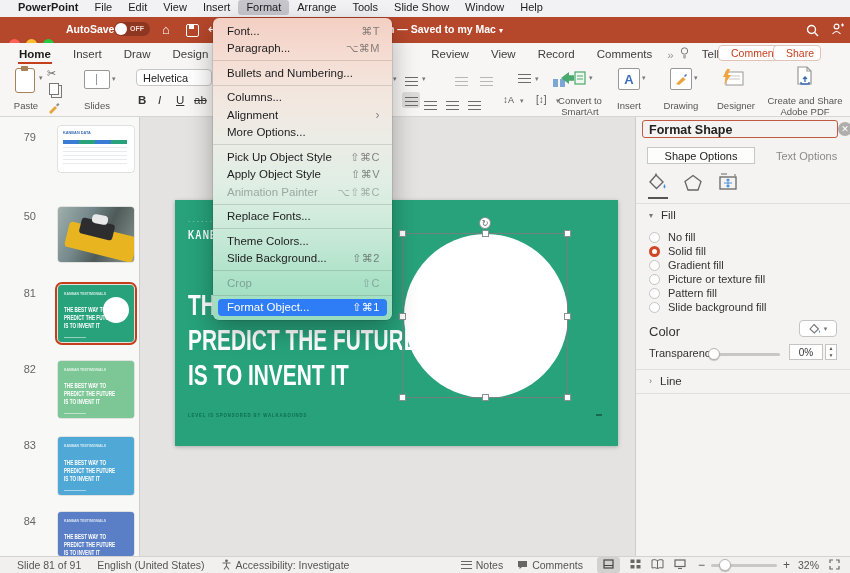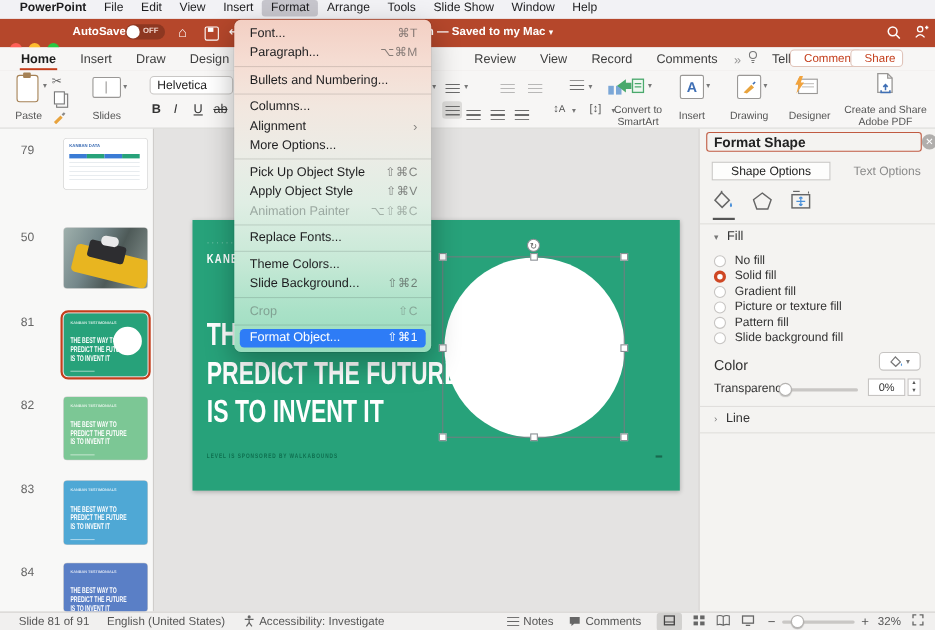--- a/index.html
+++ b/index.html
@@ -37,21 +37,21 @@
     background:linear-gradient(180deg,#f3cfc3 0,#f5dcd2 12%,#f2e7df 26%,#ecece6 40%,#e0eee4 55%,#c8e9d7 72%,#a9e1c7 88%,#99dcbe 100%);
     box-shadow:0 10px 26px rgba(0,0,0,.3),0 0 0 .5px rgba(0,0,0,.18)}
   .mi{display:flex;justify-content:space-between;align-items:center;padding:1.5px 12px 1.5px 14px;line-height:14.5px}
   .ms{color:rgba(60,60,60,.6);letter-spacing:.5px;font-size:11px}
   .mi.dis{color:rgba(90,100,95,.5)} .mi.dis .ms{color:rgba(90,100,95,.45)}
   .mi.hl{background:#2e7cf6;color:#fff;margin:0 5px;padding:1.5px 7px 1.5px 9px;border-radius:4px}
   .mi.hl .ms{color:#fff}
   .msep{height:1px;background:rgba(0,0,0,.12);margin:3px 0}
   
   #thumbs{left:0;top:117px;width:140px;height:439px;background:#f8f8f7;border-right:1px solid #cfcdcb;box-sizing:border-box}
-  .tnum{position:absolute;left:14px;width:22px;text-align:center;font-size:11px;color:#666}
+  .tnum{position:absolute;left:14px;width:22px;text-align:right;font-size:11px;color:#666}
   .thumb{position:absolute;left:58px;width:76px;border-radius:3px;overflow:hidden;box-shadow:0 0 0 .5px rgba(0,0,0,.18)}
   .thumb.sel{outline:2px solid #c43e1c;outline-offset:1px;border-radius:4px}
   .tq{position:relative;width:100%;height:100%;padding:7px 0 0 6px;box-sizing:border-box}
   .teyebrow{font-size:6px;font-weight:bold;color:rgba(255,255,255,.78);transform:scale(.58);transform-origin:0 0;white-space:nowrap}
   .thl{font-size:7.5px;font-weight:bold;color:#fff;line-height:8px;transform:scaleX(.62);transform-origin:0 0;white-space:nowrap}
   .tfoot{position:absolute;left:6px;bottom:4px;width:22px;height:1px;background:rgba(255,255,255,.5)}
   
   #canvas{left:141px;top:117px;width:494px;height:413px;background:#e4e3e2}
   #slide{position:absolute;left:34px;top:83px;width:443px;height:246px;background:#27a27a;box-shadow:0 1px 4px rgba(0,0,0,.25)}
   .cond{transform:scaleX(.72);transform-origin:0 50%;white-space:nowrap}

